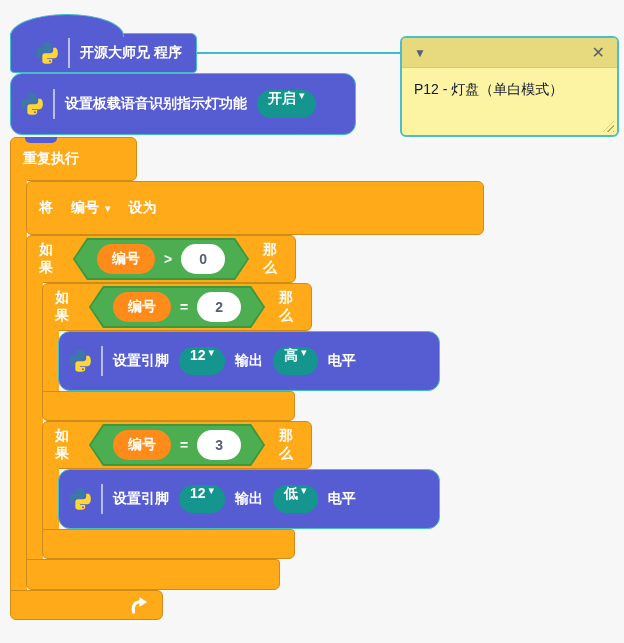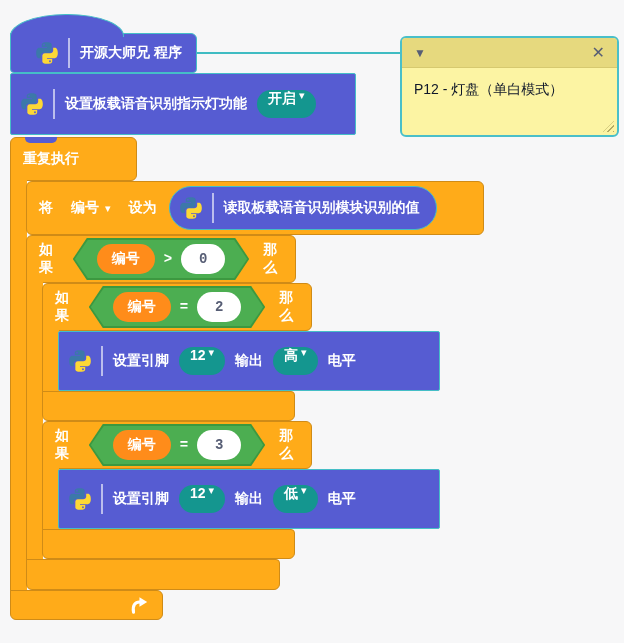--- a/index.html
+++ b/index.html
@@ -5,32 +5,32 @@
   html,body{margin:0;padding:0;}
   body{font-family:"Liberation Sans","DejaVu Sans",sans-serif;}
   .workspace{position:relative;width:624px;height:643px;background:#f7f7f8;overflow:hidden;}
 
   
   .connector{position:absolute;left:195px;top:52px;width:206px;height:2px;background:#3fbcc3;z-index:0;}
 
   .script{position:absolute;left:10px;top:13px;z-index:1;}
 
   
-  .pblock{background:#565cd2;border:1px solid #45bec7;border-radius:2px;display:flex;align-items:center;
+  .pblock{background:#565cd2;border:1px solid #45bec7;border-radius:12px;display:flex;align-items:center;
           color:#fff;font-size:14px;font-weight:600;padding:0 14px 0 8px;box-sizing:border-box;position:relative;}
   .hat-body{margin-top:20px;height:40px;border-radius:0 6px 4px 4px;justify-content:flex-end;}
   .hat-dome{position:absolute;top:-20px;left:-1px;width:112px;height:22px;background:#565cd2;
             border:1px solid #45bec7;border-bottom:none;border-radius:56px 56px 0 0 / 22px 22px 0 0;}
   .sep{width:2px;height:30px;background:rgba(255,255,255,.6);margin:0 10px 0 8px;flex:none;}
   .pyicon{display:flex;align-items:center;flex:none;}
 
   
   .oblock{background:#ffab19;border:1px solid #cf8b17;box-sizing:border-box;border-radius:6px;
           color:#fff;font-size:14px;font-weight:600;display:flex;align-items:center;padding:0 12px;position:relative;}
-  .c-top{border-bottom-left-radius:0;font-family:Liberation Mono, monospace;}
+  .c-top{border-bottom-left-radius:0;}
   .c-bottom{border-top-left-radius:0;}
   .c-close{border-radius:0 4px 6px 6px;}
   .c-inner{position:relative;padding-left:16px;}
   .c-inner::before{content:"";position:absolute;left:0;top:-1px;bottom:-1px;width:16px;
                    background:#ffab19;border-left:1px solid #cf8b17;z-index:0;}
   .plug{position:absolute;top:-1px;left:14px;width:32px;height:6px;background:#565cd2;border-radius:0 0 5px 5px;}
 
   
   .dd{background:#14968f;border-radius:15px;height:28px;padding:0 11px;display:flex;align-items:flex-start;
       gap:3px;color:#fff;font-weight:700;font-size:14px;flex:none;}
@@ -116,29 +116,20 @@
 
       <div class="c-inner">
 
         <div class="oblock" style="width:458px;height:54px">
           <span>将</span>
           <span class="var-dd gap18">
             <span>编号</span>
             <span class="arrow">▾</span>
           </span>
           <span class="gap18">设为</span>
-          <div class="pblock reporter">
-            <span class="pyicon">
-                <svg width="26" height="26" viewBox="0 0 48 48">
-                  <use href="#pylogo"></use>
-                </svg>
-              </span>
-            <span class="sep"></span>
-            <span>读取板载语音识别模块识别的值</span>
-          </div>
         </div>
 
         <div>
           <div class="oblock c-top" style="width:270px;height:48px">
             <span>如果</span>
             <div class="hex-outer gap14">
               <div class="hex-inner">
                 <span class="oval-var">
                     <span>编号</span>
                   </span>

